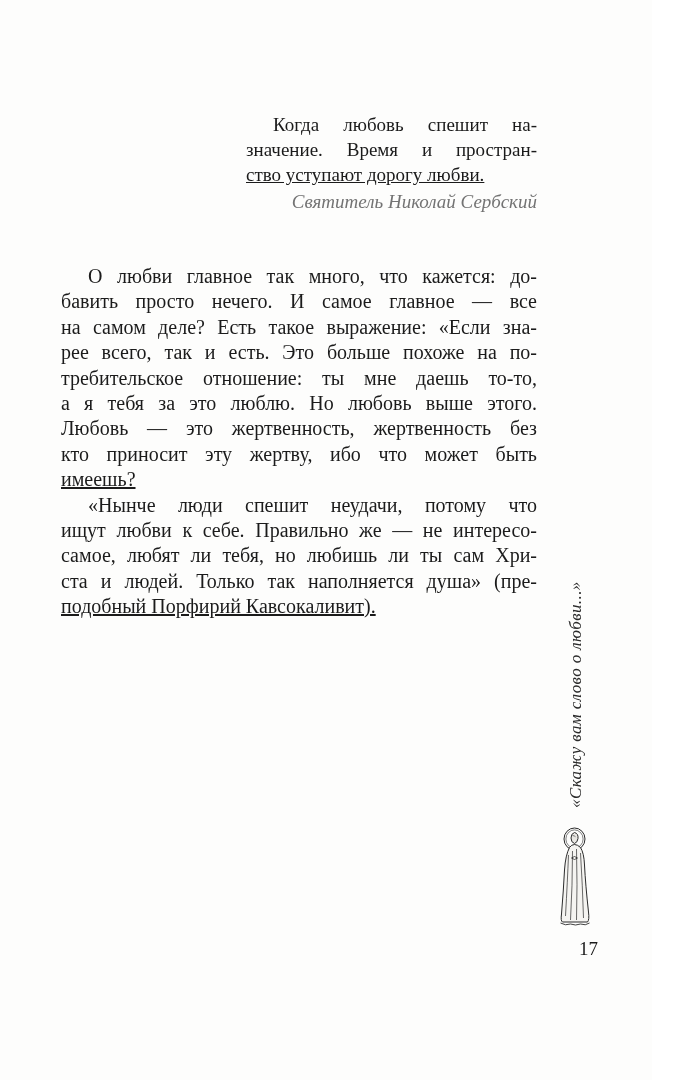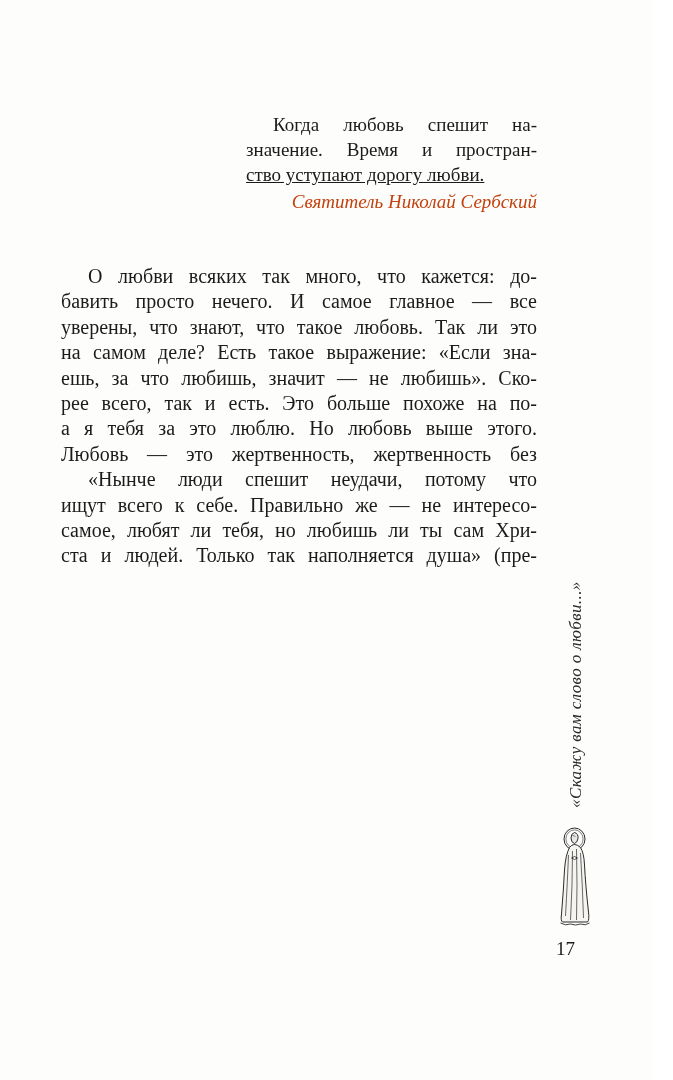--- a/index.html
+++ b/index.html
@@ -23,21 +23,21 @@
   }
   .line { text-align: justify; text-align-last: justify; }
   .line-last { text-align-last: left; text-decoration: underline; }
   .line-first { text-indent: 27px; }
   .epi-attr {
     font-style: italic;
     text-align: right;
     font-size: 19px;
     line-height: 25px;
     margin-top: 2px;
-    color: #c2410c;
+    color: #737373;
   }
   
   .body-text {
     position: absolute;
     left: 61px;
     top: 264px;
     width: 476px;
     font-size: 20px;
     line-height: 25.4px;
   }
@@ -62,55 +62,57 @@
     left: 555px;
     top: 825px;
     width: 40px;
     height: 104px;
   }
   .pagenum {
     position: absolute;
     left: 556px;
     top: 938px;
     width: 42px;
-    text-align: left;
+    text-align: right;
     font-size: 19px;
     color: #1b1b1b;
   }
 </style>
 </head>
 <body>
 
 <div class="page">
 
   <div class="epigraph">
     <div>
         <div class="line line-first">Когда любовь спешит на-</div>
         <div class="line">значение. Время и простран-</div>
         <div class="line line-last">ство уступают дорогу любви.</div>
       </div>
     <div class="epi-attr">Святитель Николай Сербский</div>
   </div>
 
   <div class="body-text">
     <div class="paragraph">
-        <div class="line line-first">О любви всяких так много, что кажется: до-</div>
+        <div class="line line-first">О любви главное так много, что кажется: до-</div>
         <div class="line">бавить просто нечего. И самое главное — все</div>
-        <div class="line">уверены, что знают, что такое любовь. Так ли это</div>
         <div class="line">на самом деле? Есть такое выражение: «Если зна-</div>
-        <div class="line">ешь, за что любишь, значит — не любишь». Ско-</div>
         <div class="line">рее всего, так и есть. Это больше похоже на по-</div>
+        <div class="line">требительское отношение: ты мне даешь то-то,</div>
         <div class="line">а я тебя за это люблю. Но любовь выше этого.</div>
         <div class="line">Любовь — это жертвенность, жертвенность без</div>
+        <div class="line">кто приносит эту жертву, ибо что может быть</div>
+        <div class="line line-last">имеешь?</div>
       </div>
     <div class="paragraph">
         <div class="line line-first">«Нынче люди спешит неудачи, потому что</div>
-        <div class="line">ищут всего к себе. Правильно же — не интересо-</div>
+        <div class="line">ищут любви к себе. Правильно же — не интересо-</div>
         <div class="line">самое, любят ли тебя, но любишь ли ты сам Хри-</div>
         <div class="line">ста и людей. Только так наполняется душа» (пре-</div>
+        <div class="line line-last">подобный Порфирий Кавсокаливит).</div>
       </div>
   </div>
 
   <div class="vquote">«Скажу вам слово о любви...»</div>
 
   <div class="figure">
     <svg viewBox="0 0 40 104" width="40" height="104" aria-hidden="true">
       <g fill="none" stroke="#2b2b2b" stroke-width="1">
         <ellipse cx="19.5" cy="14" rx="10.5" ry="11"></ellipse>
         <ellipse cx="19.5" cy="14" rx="8.6" ry="9.1" stroke-width="0.6"></ellipse>

